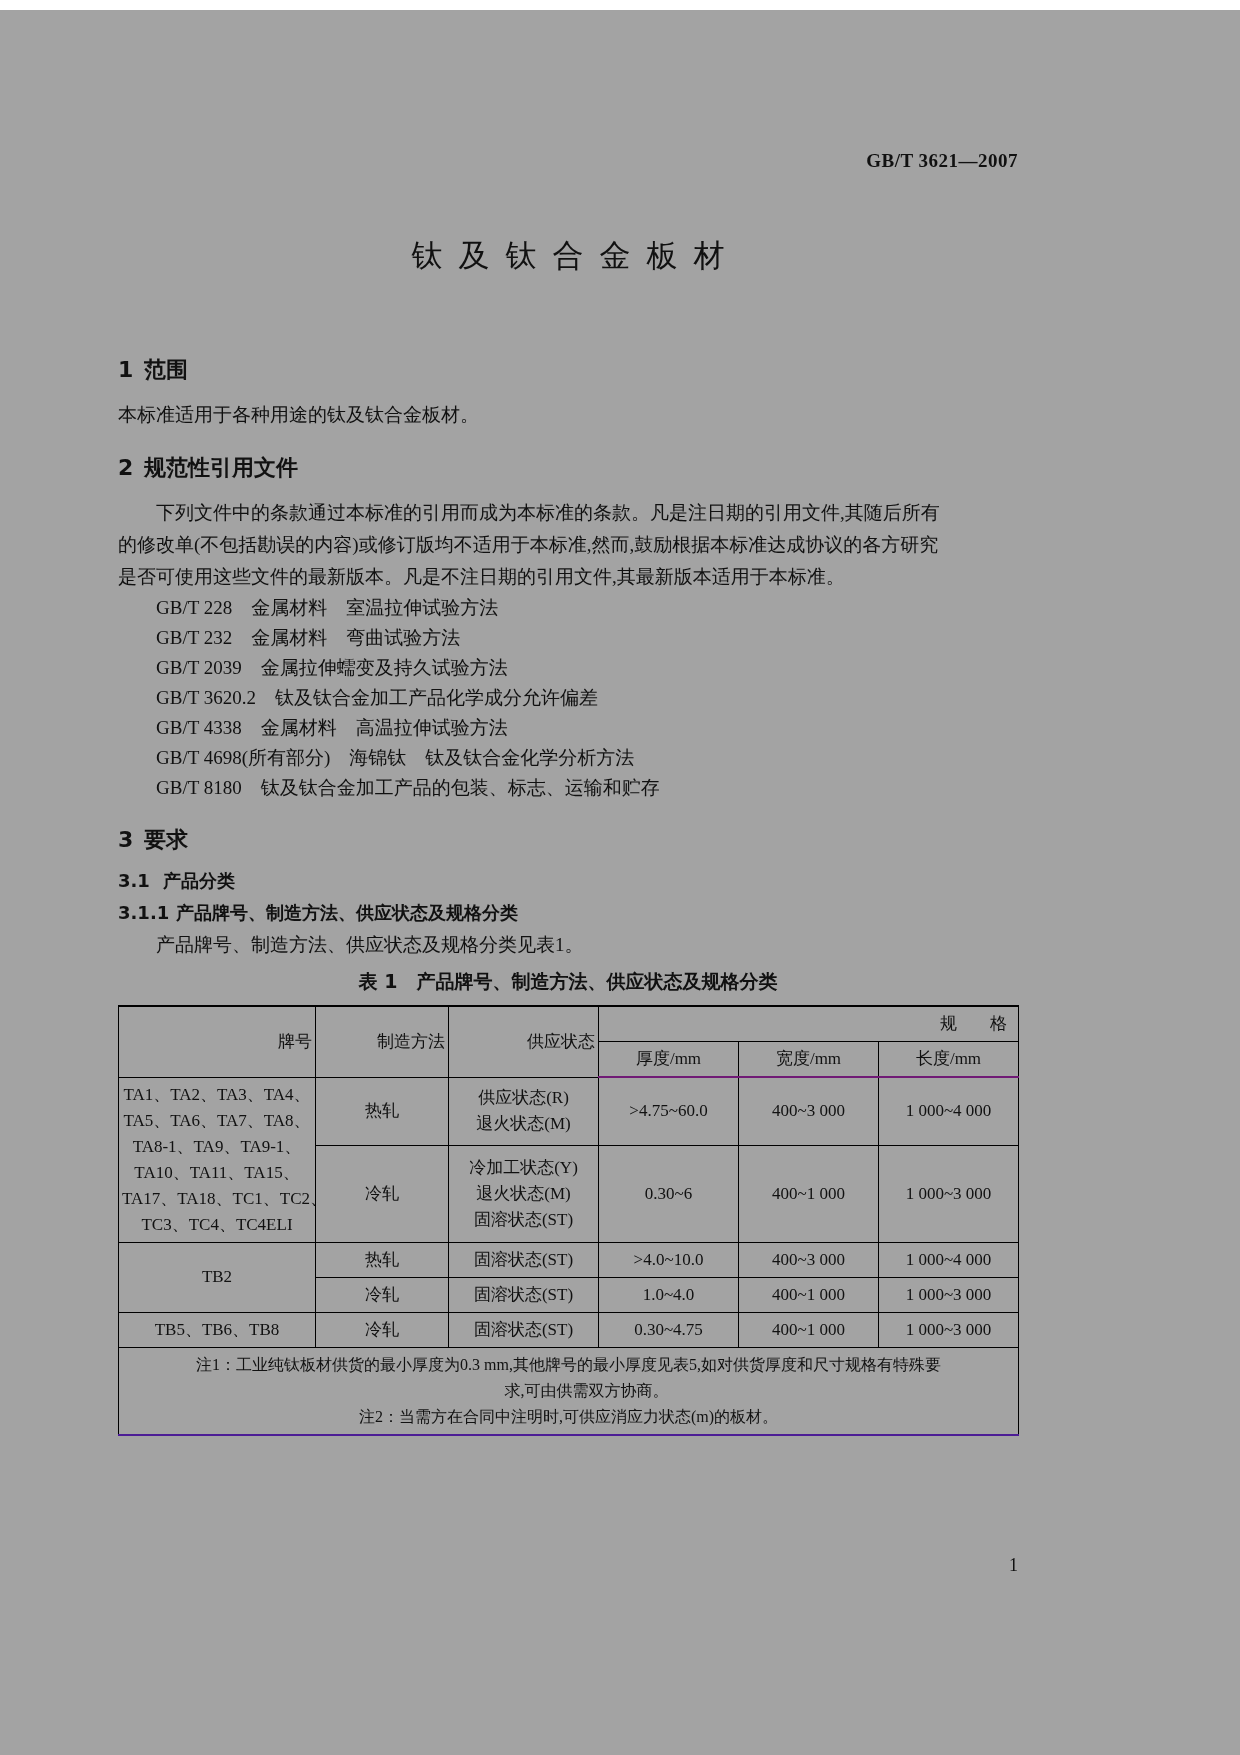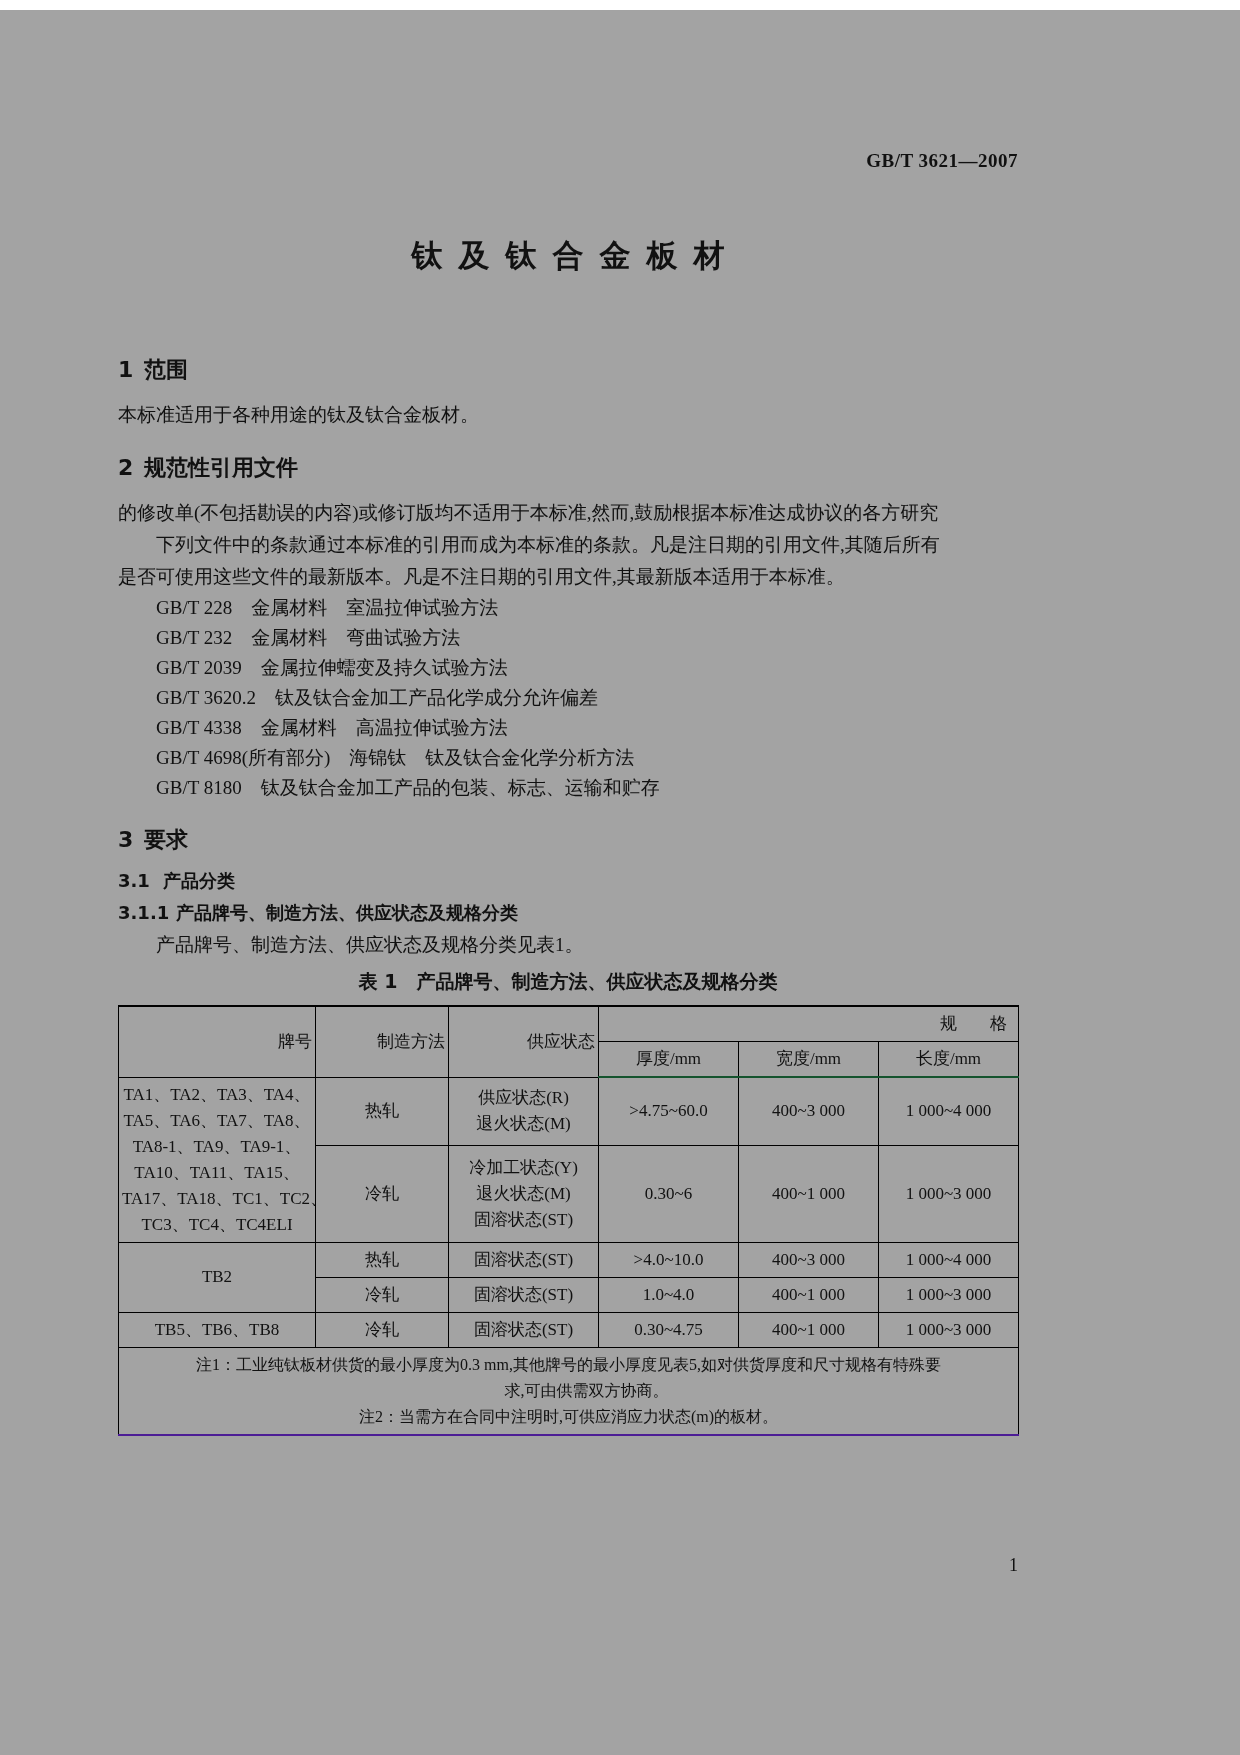--- a/index.html
+++ b/index.html
@@ -41,21 +41,21 @@
   }
 
   
   .doc-title {
     position: absolute;
     left: 0;
     top: 225px;
     width: 900px;
     text-align: center;
     font-size: 31px;
-    font-weight: bold;
+    font-weight: normal;
     letter-spacing: 16px;
     text-indent: 16px;
     font-family: "DejaVu Sans", "Liberation Sans", sans-serif;
   }
 
   
   .h1 {
     font-size: 22px;
     font-weight: bold;
     font-family: "DejaVu Sans", "Liberation Sans", sans-serif;
@@ -117,21 +117,21 @@
     border: 1px solid #000;
     text-align: center;
     vertical-align: middle;
     padding: 4px 3px;
     font-weight: normal;
     font-family: "Liberation Serif", "DejaVu Serif", serif;
     line-height: 26px;
   }
   table.t1 .outer-top { border-top: 2px solid #000; text-align: right; }
   table.t1 .outer-bottom { border-bottom: 2px solid #4c1d95; }
-  table.t1 .thickline { border-bottom: 2px solid #14532d; }
+  table.t1 .thickline { border-bottom: 2px solid #701a75; }
   .cell-lines span { display: block; white-space: nowrap; }
   .brand-cell {
     text-align: left;
     padding-left: 14px;
     line-height: 31px;
   }
   .brand-cell span { display: block; white-space: nowrap; }
   .spec-head { letter-spacing: 8px; text-indent: 8px; }
   .note-cell {
     text-align: left;
@@ -172,22 +172,22 @@
       <span class="ln">本标准适用于各种用途的钛及钛合金板材。</span>
     </div>
 
     <div class="gap-l"></div>
 
     <div class="h1">
       <span class="num">2</span><span>规范性引用文件</span>
     </div>
     <div class="gap-m"></div>
     <div class="para">
+      <span class="ln indent2">下列文件中的条款通过本标准的引用而成为本标准的条款。凡是注日期的引用文件,其随后所有</span>
       <span class="ln">的修改单(不包括勘误的内容)或修订版均不适用于本标准,然而,鼓励根据本标准达成协议的各方研究</span>
-      <span class="ln indent2">下列文件中的条款通过本标准的引用而成为本标准的条款。凡是注日期的引用文件,其随后所有</span>
       <span class="ln">是否可使用这些文件的最新版本。凡是不注日期的引用文件,其最新版本适用于本标准。</span>
     </div>
 
     <ul class="reflist">
       <li>GB/T 228　金属材料　室温拉伸试验方法</li>
       <li>GB/T 232　金属材料　弯曲试验方法</li>
       <li>GB/T 2039　金属拉伸蠕变及持久试验方法</li>
       <li>GB/T 3620.2　钛及钛合金加工产品化学成分允许偏差</li>
       <li>GB/T 4338　金属材料　高温拉伸试验方法</li>
       <li>GB/T 4698(所有部分)　海锦钛　钛及钛合金化学分析方法</li>

